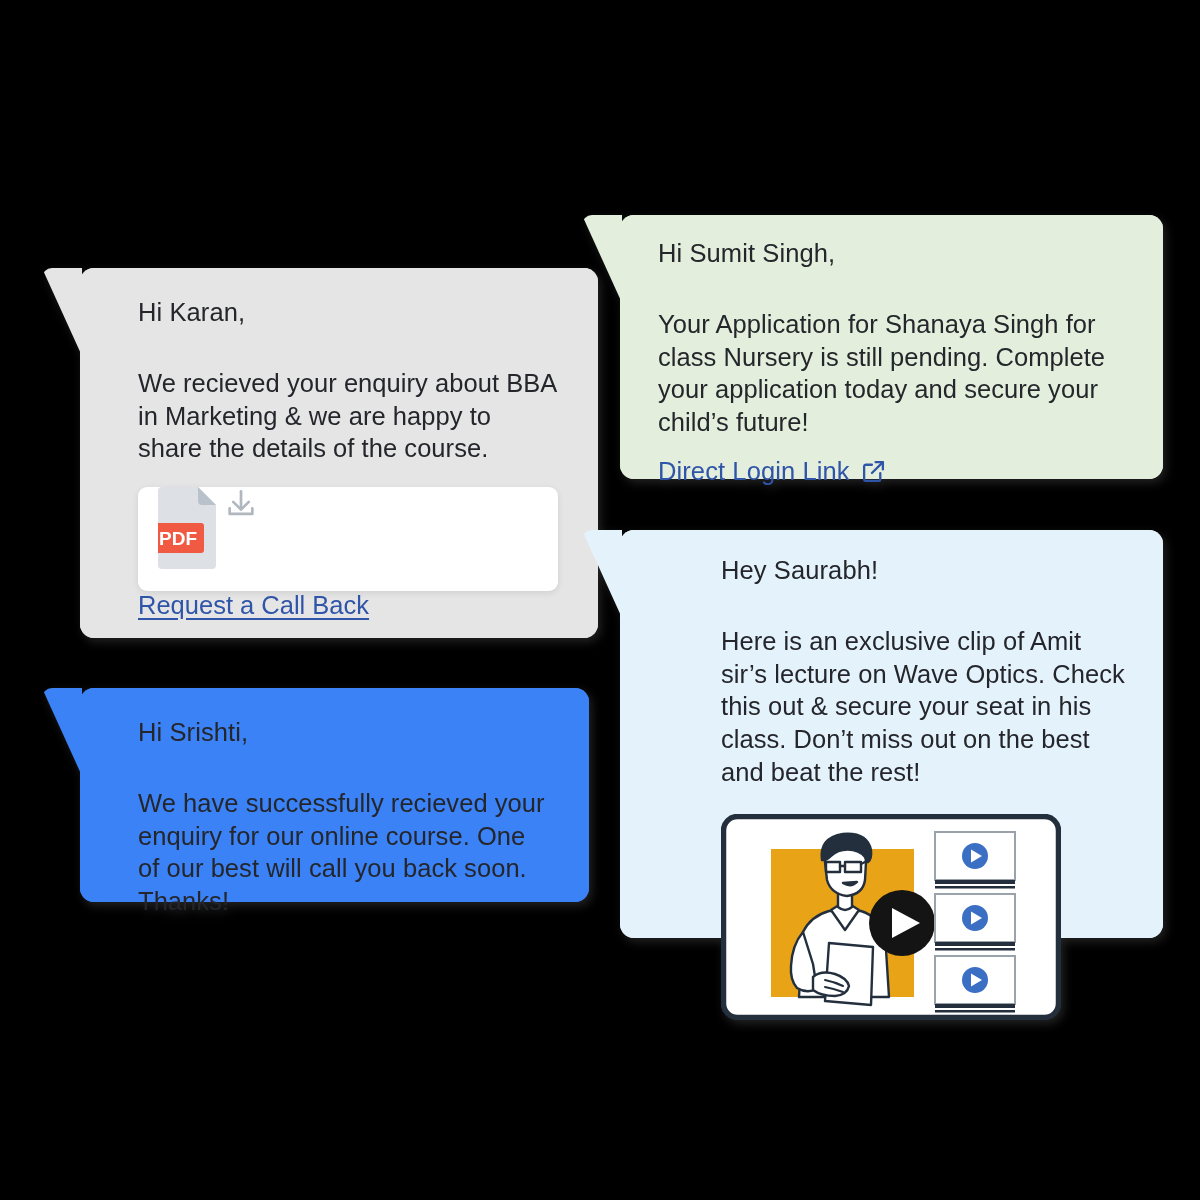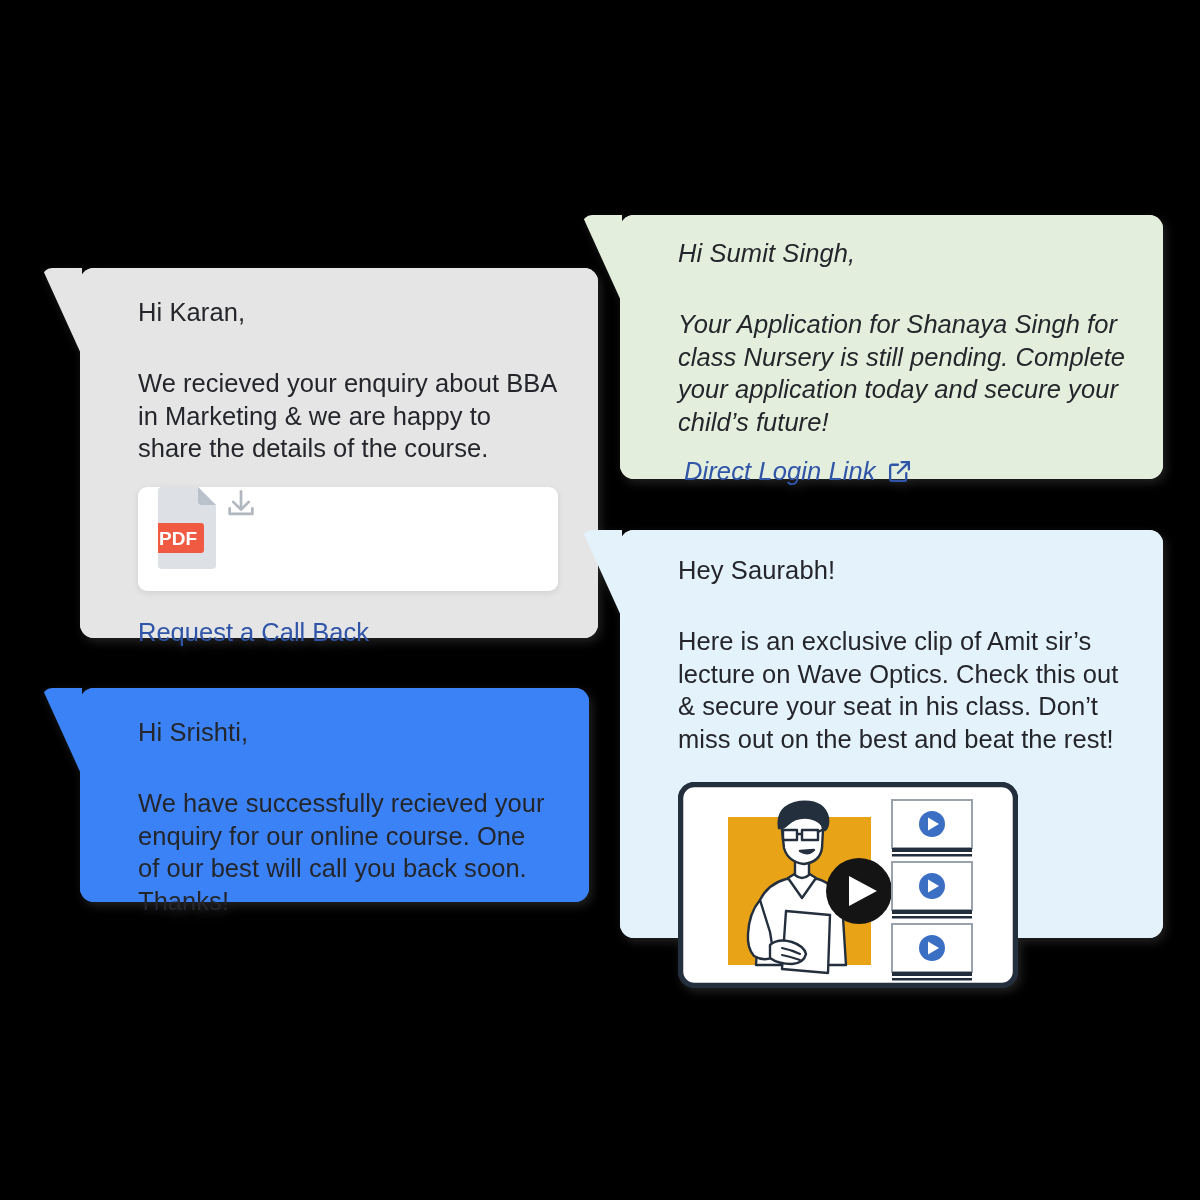--- a/index.html
+++ b/index.html
@@ -59,24 +59,24 @@
     line-height: 1.28;
     color: #24262b;
     letter-spacing: 0.05px;
     margin-top: 40px;
   }
 
   
   #bubble-pink   { left: 80px;  top: 268px; width: 518px; height: 370px; background: #e5e5e5; }
   #bubble-green  { left: 620px; top: 215px; width: 543px; height: 264px; background: #E3EFDC; }
   #bubble-yellow { left: 80px;  top: 688px; width: 509px; height: 214px; background: #3b82f6; }
-  #bubble-blue   { left: 620px; top: 530px; width: 543px; height: 408px; background: #E4F2FB; }
+  #bubble-blue   { left: 620px; top: 530px; width: 543px; height: 408px; background: #E4F2FB; padding-left: 43px; }
 
   #bubble-pink .inner   { padding: 30px 40px 0 58px; }
-  #bubble-green .inner  { padding: 24px 34px 0 58px; font-style: italic; }
+  #bubble-green .inner  { padding: 24px 34px 0 38px; }
   #bubble-yellow .inner { padding: 30px 40px 0 58px; }
   #bubble-blue .inner   { padding: 26px 34px 0 58px; }
 
   
   .attachment-card {
     margin-top: 22px;
     width: 420px;
     height: 104px;
     background: #ffffff;
     border-radius: 9px;
@@ -93,38 +93,37 @@
     color: #24262b;
     margin-left: 12px;
     letter-spacing: 0.1px;
     white-space: nowrap;
   }
   .download-icon { width: 34px; height: 34px; flex: 0 0 auto; margin-left: 4px; }
 
   
   .link-text {
     display: inline-block;
-    margin-top: 27px;
     font-size: 25.5px;
     color: #2F54A8;
+    text-decoration: underline;
     text-underline-offset: 4px;
     cursor: pointer;
   }
   .link-row {
     display: inline-flex;
     align-items: center;
     gap: 11px;
     margin-top: 18px;
     cursor: pointer;
   }
   .link-row .lbl {
     font-size: 25.5px;
     color: #2F54A8;
     letter-spacing: 0.1px;
-    margin-left: 6px;
   }
   .ext-icon { width: 25px; height: 25px; }
 
   
   .video-card {
     margin-top: 26px;
     width: 340px;
     height: 206px;
     cursor: pointer;
   }

